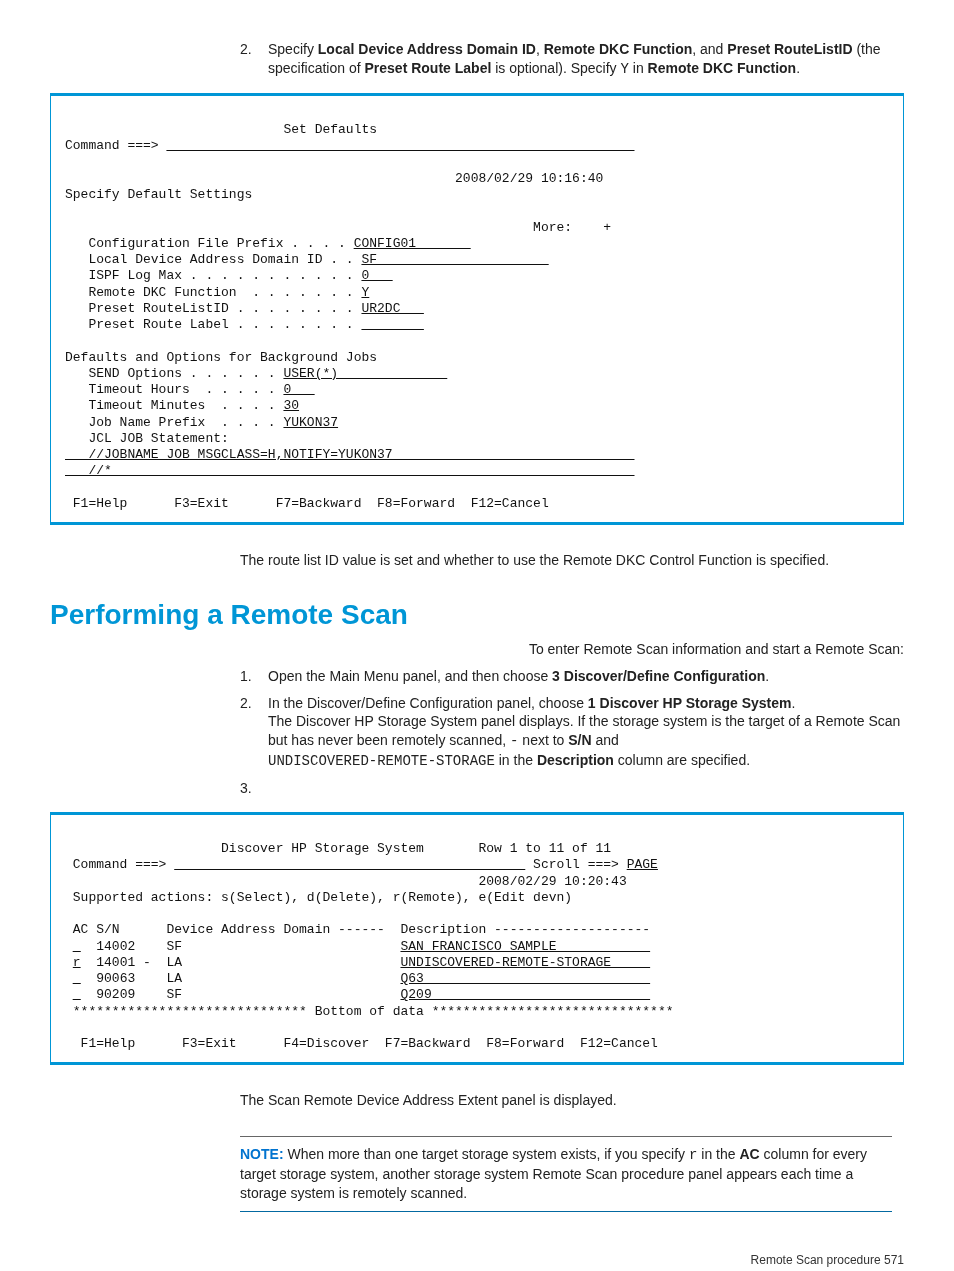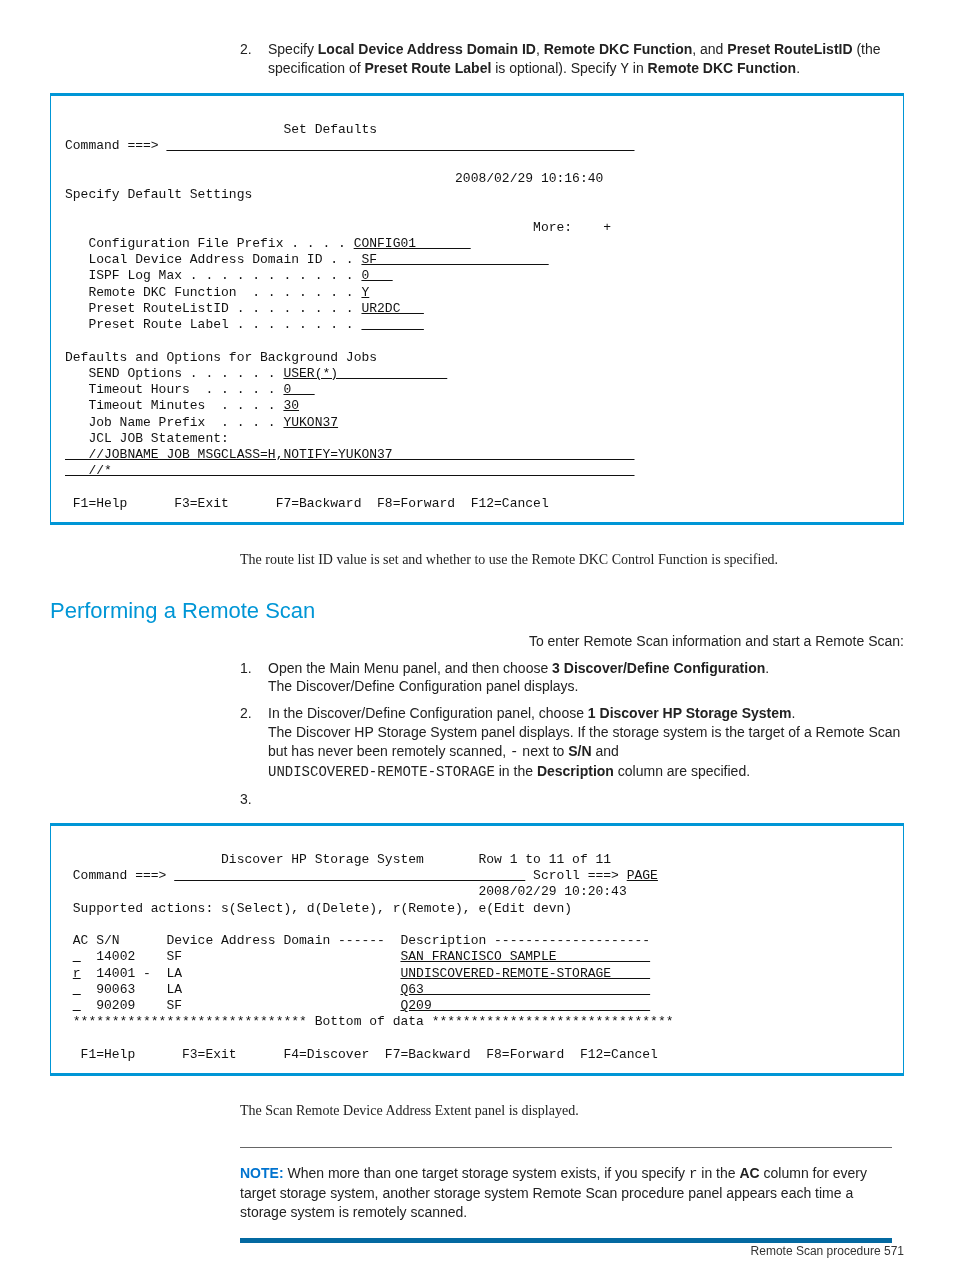--- a/index.html
+++ b/index.html
@@ -35,36 +35,36 @@
     border-style: solid;
     border-width: 0;
     border-top: 3px solid #0096d6;
     border-bottom: 3px solid #0096d6;
     border-left: 1px solid #0096d6;
     border-right: 1px solid #0096d6;
   }
   .u { text-decoration: underline; }
   h2.section {
     color: #0096d6;
-    font-weight: normal;
-    font-size: 22px;
+    font-weight: bold;
+    font-size: 28px;
     margin: 18px 0 6px 0;
   }
   .indent1 { padding-left: 105px; text-align: right; }
   .note {
     border-top: 1px solid #666;
-    border-bottom: 5px solid #0369a1;
-    padding: 16px 0;
+    border-bottom: 1px solid #0369a1;
+    padding: 8px 0;
     margin: 10px 12px 0 190px;
   }
   .note-label { color: #0073cf; font-weight: bold; }
   .mono { font-family: "Courier New", Courier, monospace; }
   b { font-weight: bold; }
-  .footer { text-align: right; font-size: 12px; color: #333; }
-  .after-panel { padding-left: 190px; margin: 26px 0; font-family: Liberation Serif, serif; }
+  .footer { text-align: right; font-size: 12px; margin-top: 40px; color: #333; }
+  .after-panel { padding-left: 190px; margin: 26px 0; }
 </style>
 </head>
 <body>
 
 <div class="ol-item">
   <span class="num">2.</span>
   <span>
     <span>Specify </span><b>Local Device Address Domain ID</b><span>, </span><b>Remote DKC Function</b><span>, and </span><b>Preset RouteListID</b><span> (the specification of </span><b>Preset Route Label</b><span> is optional). Specify </span><span class="mono">Y</span><span> in </span><b>Remote DKC Function</b><span>.</span>
   </span>
 </div>
@@ -99,21 +99,20 @@
 <div class="after-panel">The route list ID value is set and whether to use the Remote DKC Control Function is specified.</div>
 
 <h2 class="section">Performing a Remote Scan</h2>
 
 <div class="indent1">To enter Remote Scan information and start a Remote Scan:</div>
 
 <div class="ol-item" style="margin-top:8px;">
   <span class="num">1.</span>
   <span>
     <span>Open the Main Menu panel, and then choose </span><b>3 Discover/Define Configuration</b><span>.</span><br>
-    <span>The Discover/Define Configuration panel displays.</span>
   </span>
 </div>
 
 <div class="ol-item">
   <span class="num">2.</span>
   <span>
     <span>In the Discover/Define Configuration panel, choose </span><b>1 Discover HP Storage System</b><span>.</span><br>
     <span>The Discover HP Storage System panel displays. If the storage system is the target of a Remote Scan but has never been remotely scanned, </span><span class="mono">-</span><span> next to </span><b>S/N</b><span> and</span><br>
     <span class="mono">UNDISCOVERED-REMOTE-STORAGE</span><span> in the </span><b>Description</b><span> column are specified.</span>
   </span>

